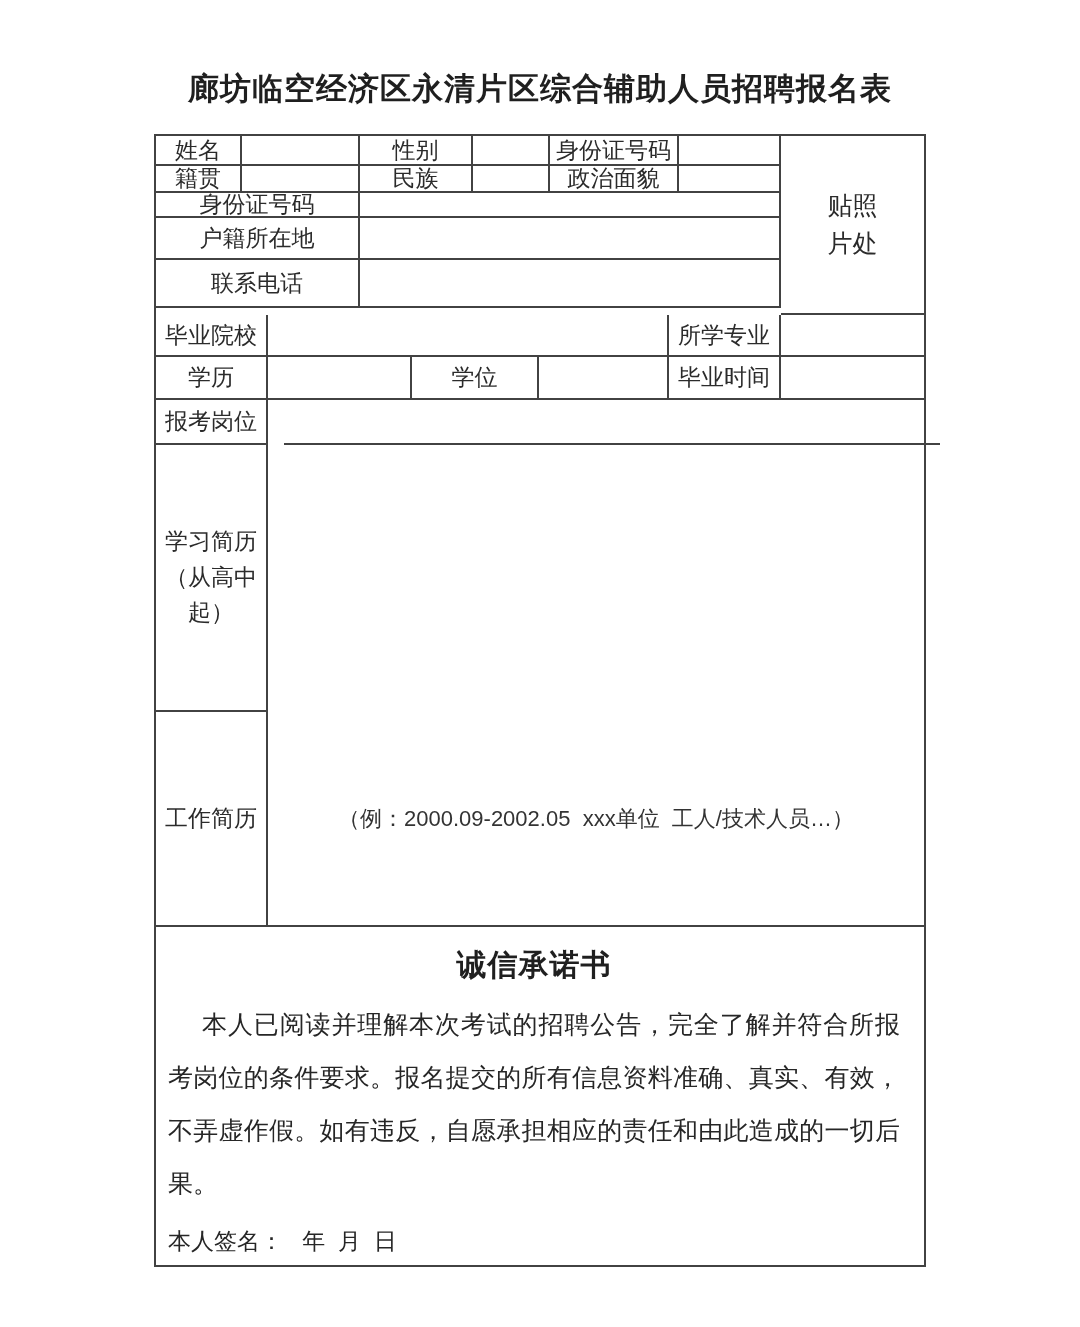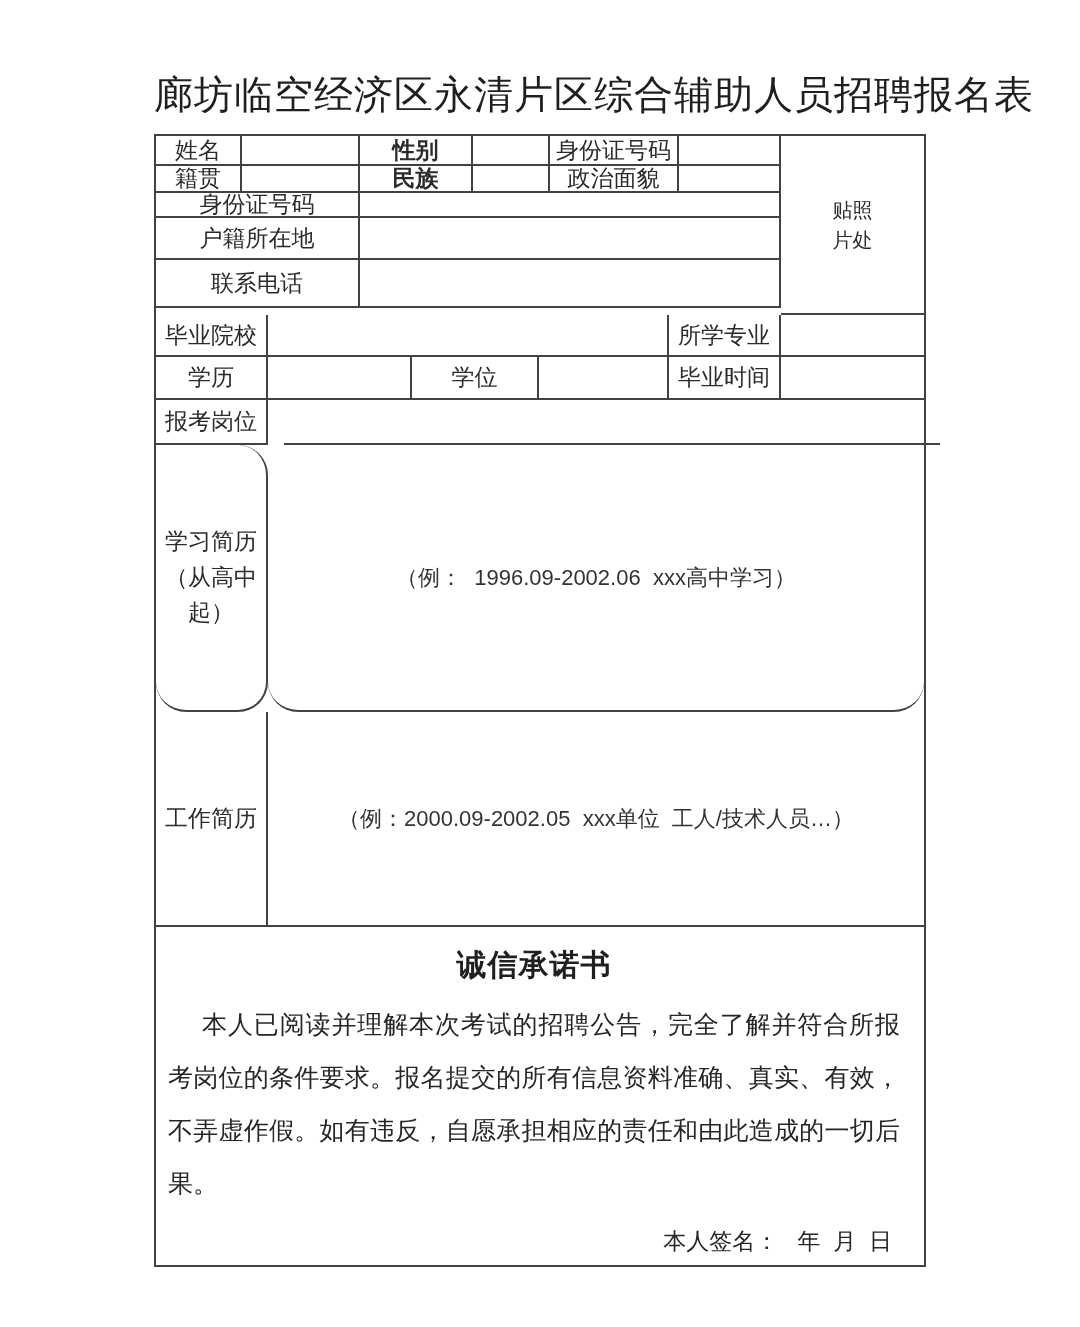--- a/index.html
+++ b/index.html
@@ -8,21 +8,21 @@
     width: 1080px; height: 1327px;
     font-family: "Liberation Sans", "DejaVu Sans", sans-serif;
     color: #262626;
     position: relative;
     overflow: hidden;
   }
   .sheet { position: absolute; left: 0; top: 0; width: 1080px; height: 1327px; background: #ffffff; }
   .title {
     position: absolute; left: 154px; top: 68px; width: 772px;
     text-align: center;
-    font-size: 39px; font-weight: normal; color: #1f1f1f;
+    font-size: 31px; font-weight: bold; color: #1f1f1f;
     letter-spacing: 1px;
     white-space: nowrap;
   }
   .tbl {
     position: absolute; left: 154px; top: 134px;
     width: 772px; height: 1133px;
     border: 2px solid #424242;
     display: flex; flex-direction: column;
     background: #ffffff;
   }
@@ -34,21 +34,21 @@
     font-size: 23px; color: #2b2b2b;
     overflow: hidden;
   }
   .c.nr { border-right: none; }
   .sec-top { display: flex; flex-direction: row; width: 100%; height: 179px; }
   .top-left { display: flex; flex-direction: column; width: 625px; }
   .photo {
     width: 143px; height: 179px;
     border-bottom: 2px solid #424242;
     display: flex; flex-direction: column; align-items: center; justify-content: center;
-    font-size: 20px; line-height: 1.5; color: #2b2b2b;
+    font-size: 25px; line-height: 1.5; color: #2b2b2b;
   }
   .multiline-label { flex-direction: column; line-height: 1.55; }
   .example { font-size: 22px; color: #333333; white-space: pre; }
   .pledge {
     flex: 1 1 auto;
     display: flex; flex-direction: column;
     padding: 14px 24px 8px 12px;
   }
   .pledge-heading {
     text-align: center; font-size: 30px; font-weight: bold;
@@ -56,36 +56,36 @@
   }
   .pledge-body {
     margin-top: 12px;
     font-size: 25px; line-height: 53px;
     text-indent: 34px;
     text-align: justify;
     color: #262626;
   }
   .pledge-sign {
     margin-top: auto;
-    text-align: right;
+    text-align: left;
     font-size: 23px;
     padding-right: 8px;
     white-space: pre;
     color: #262626;
   }
   
-  .w86{flex:0 0 86px;} .w118{flex:0 0 118px;} .w113{flex:0 0 113px;font-weight:bold;} .w77{flex:0 0 77px;}
+  .w86{flex:0 0 86px;} .w118{flex:0 0 118px;} .w113{flex:0 0 113px;} .w77{flex:0 0 77px;}
   .w129{flex:0 0 129px;} .w102{flex:0 0 102px;}
   .w204{flex:0 0 204px;} .w421{flex:0 0 421px;}
   .w112{flex:0 0 112px;} .w401{flex:0 0 401px;} .w143{flex:0 0 143px;}
   .w144{flex:0 0 144px;} .w127{flex:0 0 127px;} .w130{flex:0 0 130px;}
   .w656{flex:0 0 656px;}
   
   .h30{height:30px;} .h27{height:27px;} .h32{height:25px;} .h42{height:42px;}
-  .h48{height:48px;} .h43{height:43px;} .h45{height:45px;gap:16px;} .h267{height:267px;border-radius:30px;} .h215{height:215px;}
+  .h48{height:48px;} .h43{height:43px;} .h45{height:45px;gap:16px;} .h267{height:267px;} .h215{height:215px;}
 </style>
 </head>
 <body>
 
 <div class="sheet">
 
   <div class="title">廊坊临空经济区永清片区综合辅助人员招聘报名表</div>
 
   <div class="tbl">
 
@@ -146,23 +146,20 @@
       <div class="c w112 h45">报考岗位</div>
       <div class="c w656 h45 nr"></div>
     </div>
 
     <div class="row h267">
       <div class="c w112 h267 multiline-label">
         <div>学习简历</div>
         <div>（从高中</div>
         <div>起）</div>
       </div>
-      <div class="c w656 h267 nr">
-        <span class="example">（例：  1996.09-2002.06  xxx高中学习）</span>
-      </div>
     </div>
 
     <div class="row h215">
       <div class="c w112 h215">工作简历</div>
       <div class="c w656 h215 nr">
         <span class="example">（例：2000.09-2002.05  xxx单位  工人/技术人员…）</span>
       </div>
     </div>
 
     <div class="pledge">

